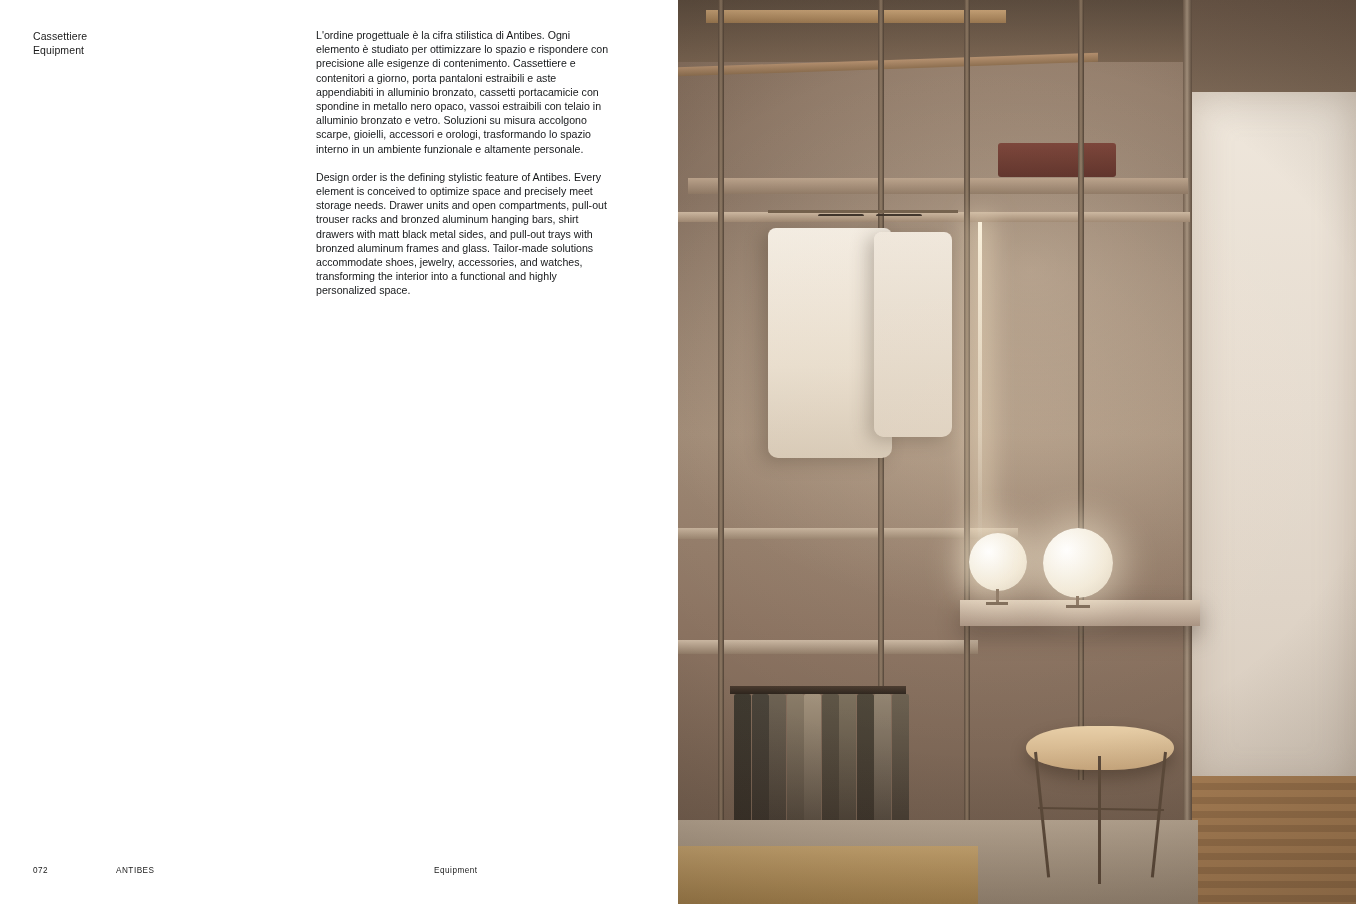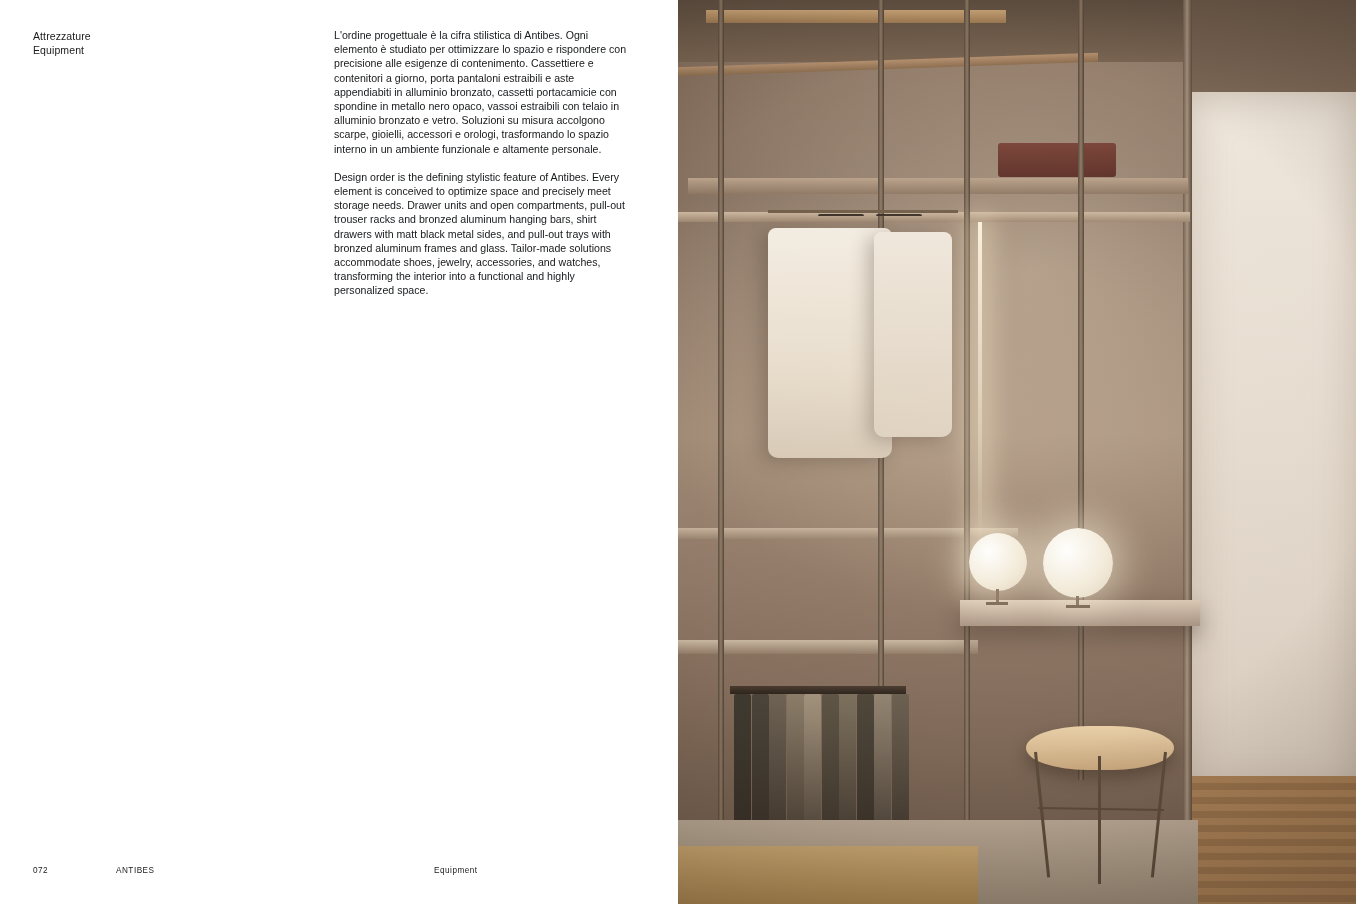--- a/index.html
+++ b/index.html
@@ -25,21 +25,21 @@
     width: 200px;
     font-size: 10.5px;
     line-height: 13.5px;
     color: #1a1a1a;
     letter-spacing: 0.1px;
   }
   .section-label div { white-space: nowrap; }
 
   .body-col {
     position: absolute;
-    left: 334px;
+    left: 316px;
     top: 28px;
     width: 296px;
   }
   .body-par {
     font-size: 10.6px;
     line-height: 14.2px;
     color: #16181a;
     letter-spacing: 0.01px;
     text-align: left;
   }
@@ -226,21 +226,21 @@
     background: radial-gradient(130% 85% at 45% 45%, rgba(255,240,215,0.10) 0%, rgba(30,20,12,0.0) 45%, rgba(30,20,12,0.42) 100%);
     pointer-events: none;
   }
 </style>
 </head>
 <body>
 
 <div class="page">
 
   <div class="section-label">
-    <div>Attrezzature</div>
+    <div>Cassettiere</div>
     <div>Equipment</div>
   </div>
 
   <div class="body-col">
     <p class="body-par">L'ordine progettuale è la cifra stilistica di Antibes. Ogni elemento è studiato per ottimizzare lo spazio e rispondere con precisione alle esigenze di contenimento. Cassettiere e contenitori a giorno, porta pantaloni estraibili e aste appendiabiti in alluminio bronzato, cassetti portacamicie con spondine in metallo nero opaco, vassoi estraibili con telaio in alluminio bronzato e vetro. Soluzioni su misura accolgono scarpe, gioielli, accessori e orologi, trasformando lo spazio interno in un ambiente funzionale e altamente personale.</p>
     <p class="body-par">Design order is the defining stylistic feature of Antibes. Every element is conceived to optimize space and precisely meet storage needs. Drawer units and open compartments, pull-out trouser racks and bronzed aluminum hanging bars, shirt drawers with matt black metal sides, and pull-out trays with bronzed aluminum frames and glass. Tailor-made solutions accommodate shoes, jewelry, accessories, and watches, transforming the interior into a functional and highly personalized space.</p>
   </div>
 
   <div class="footer">
     <span class="pg">072</span>

